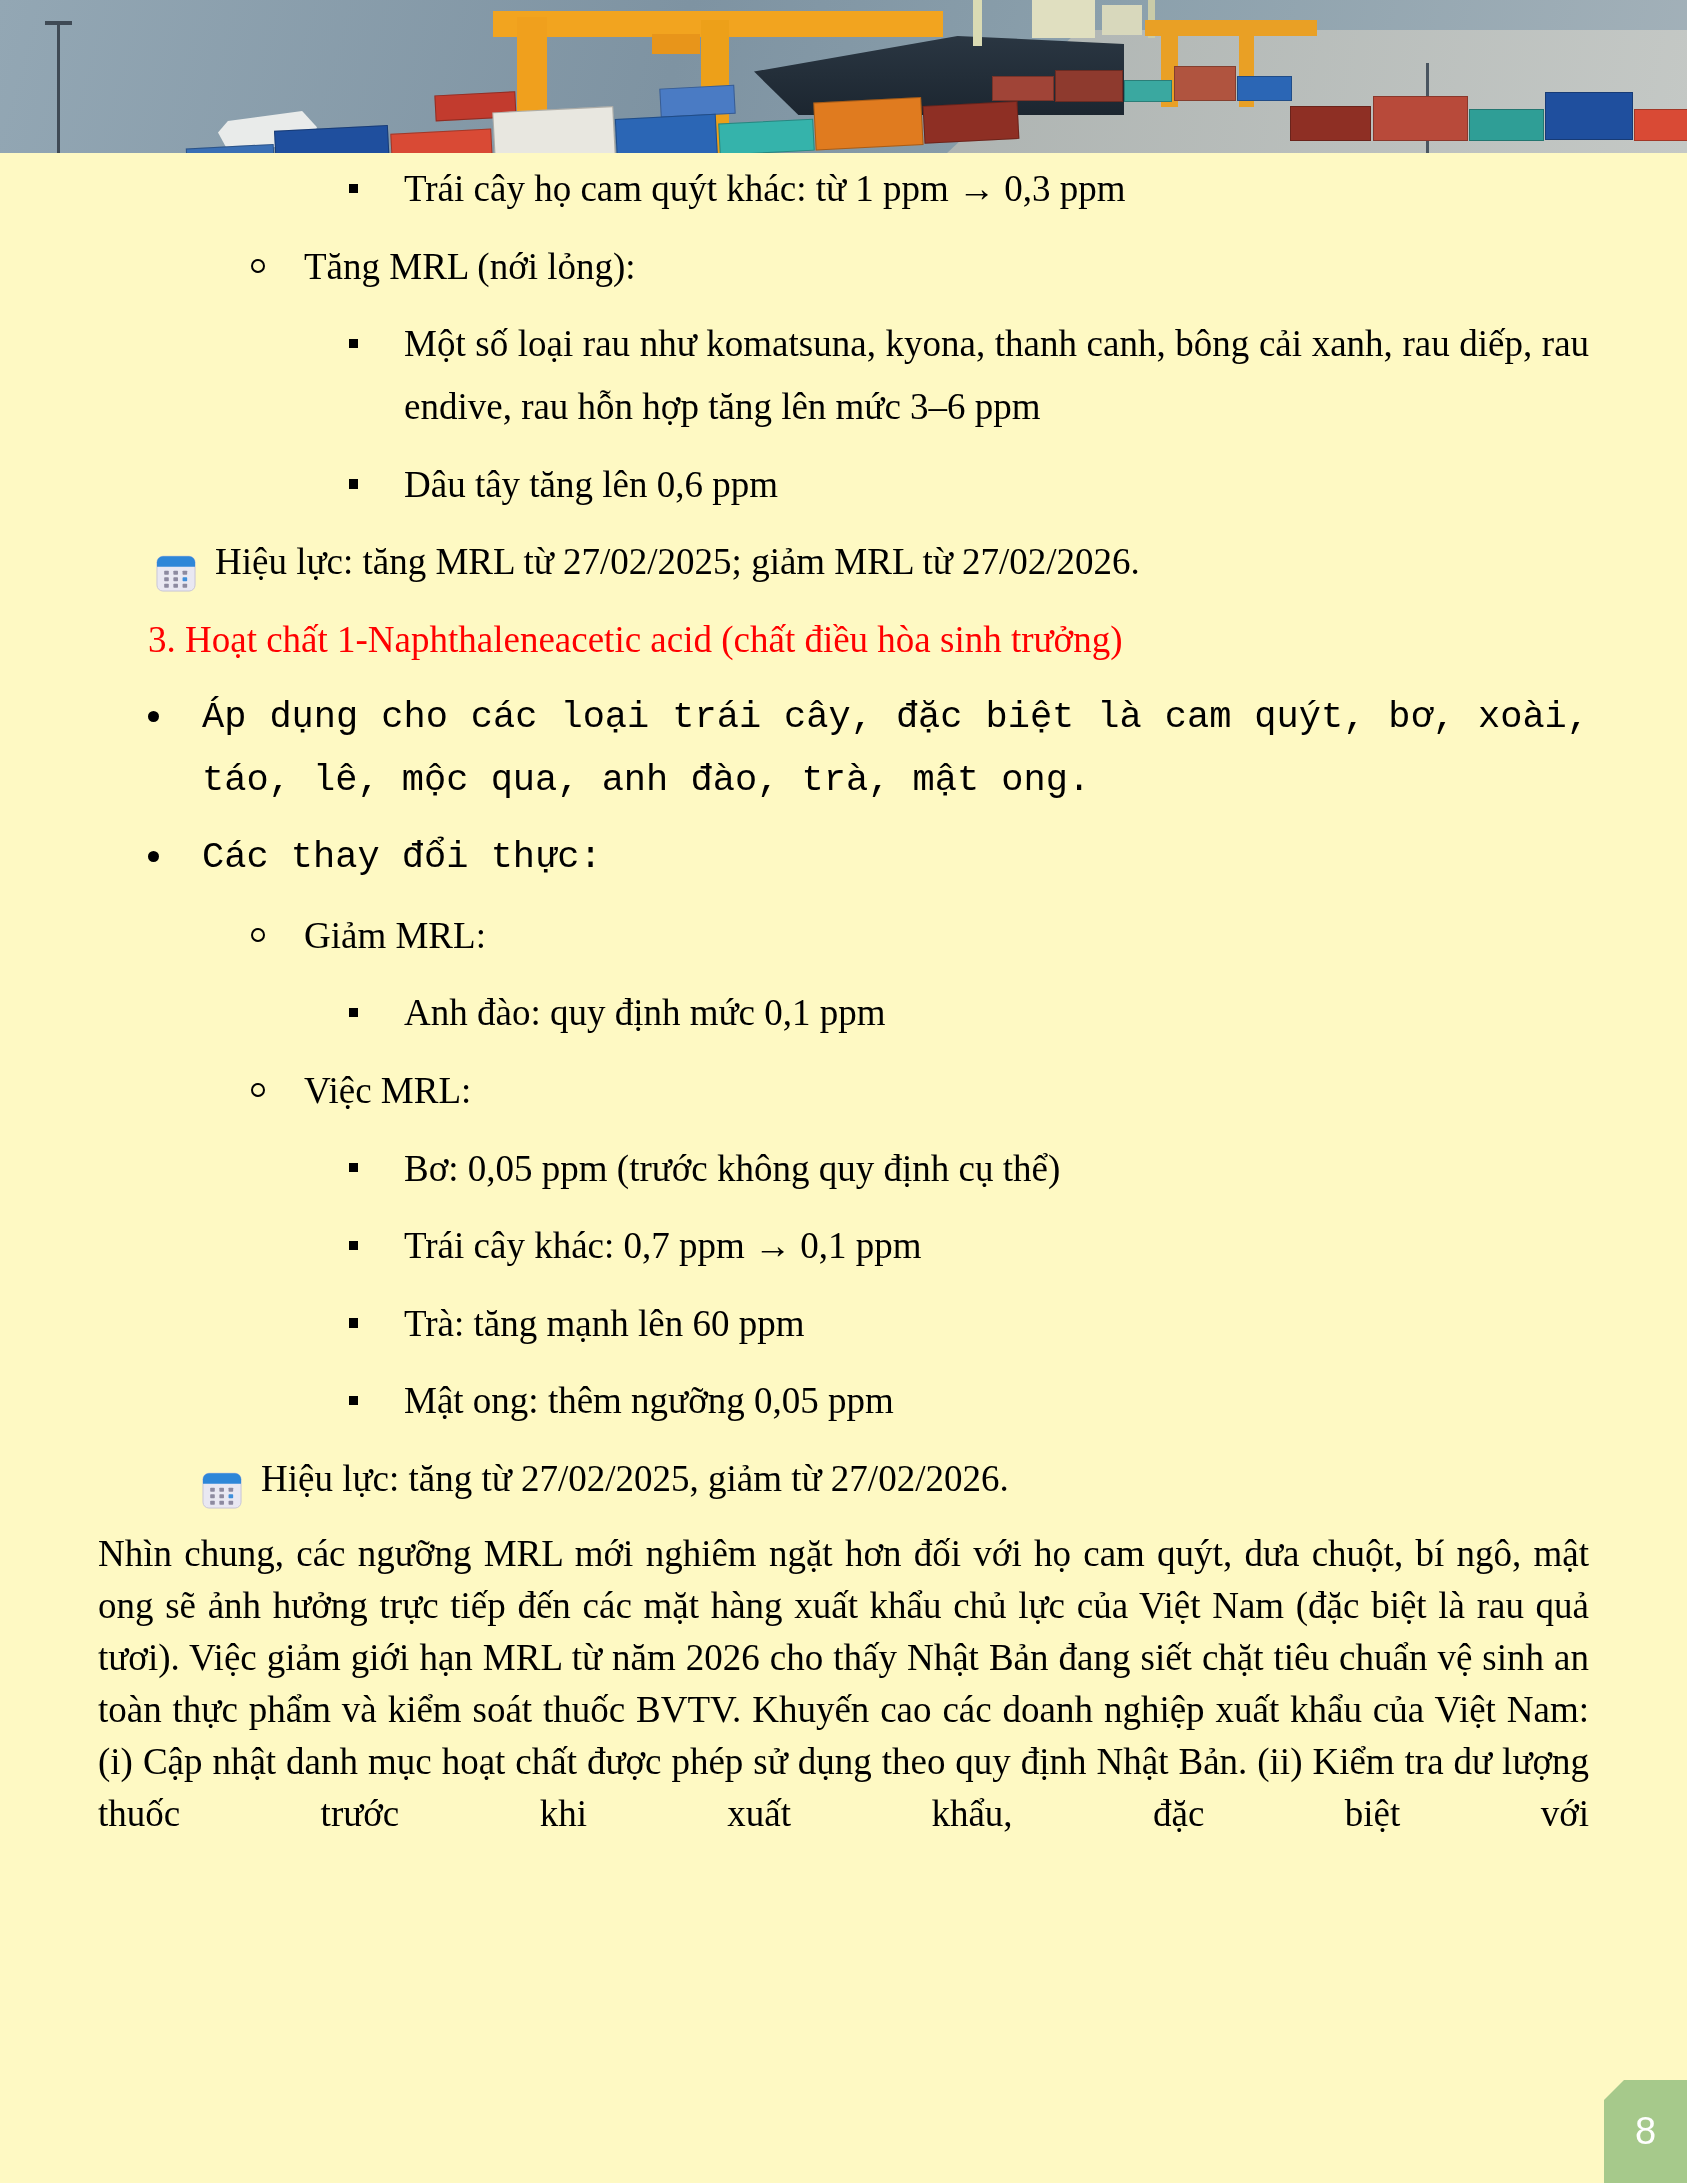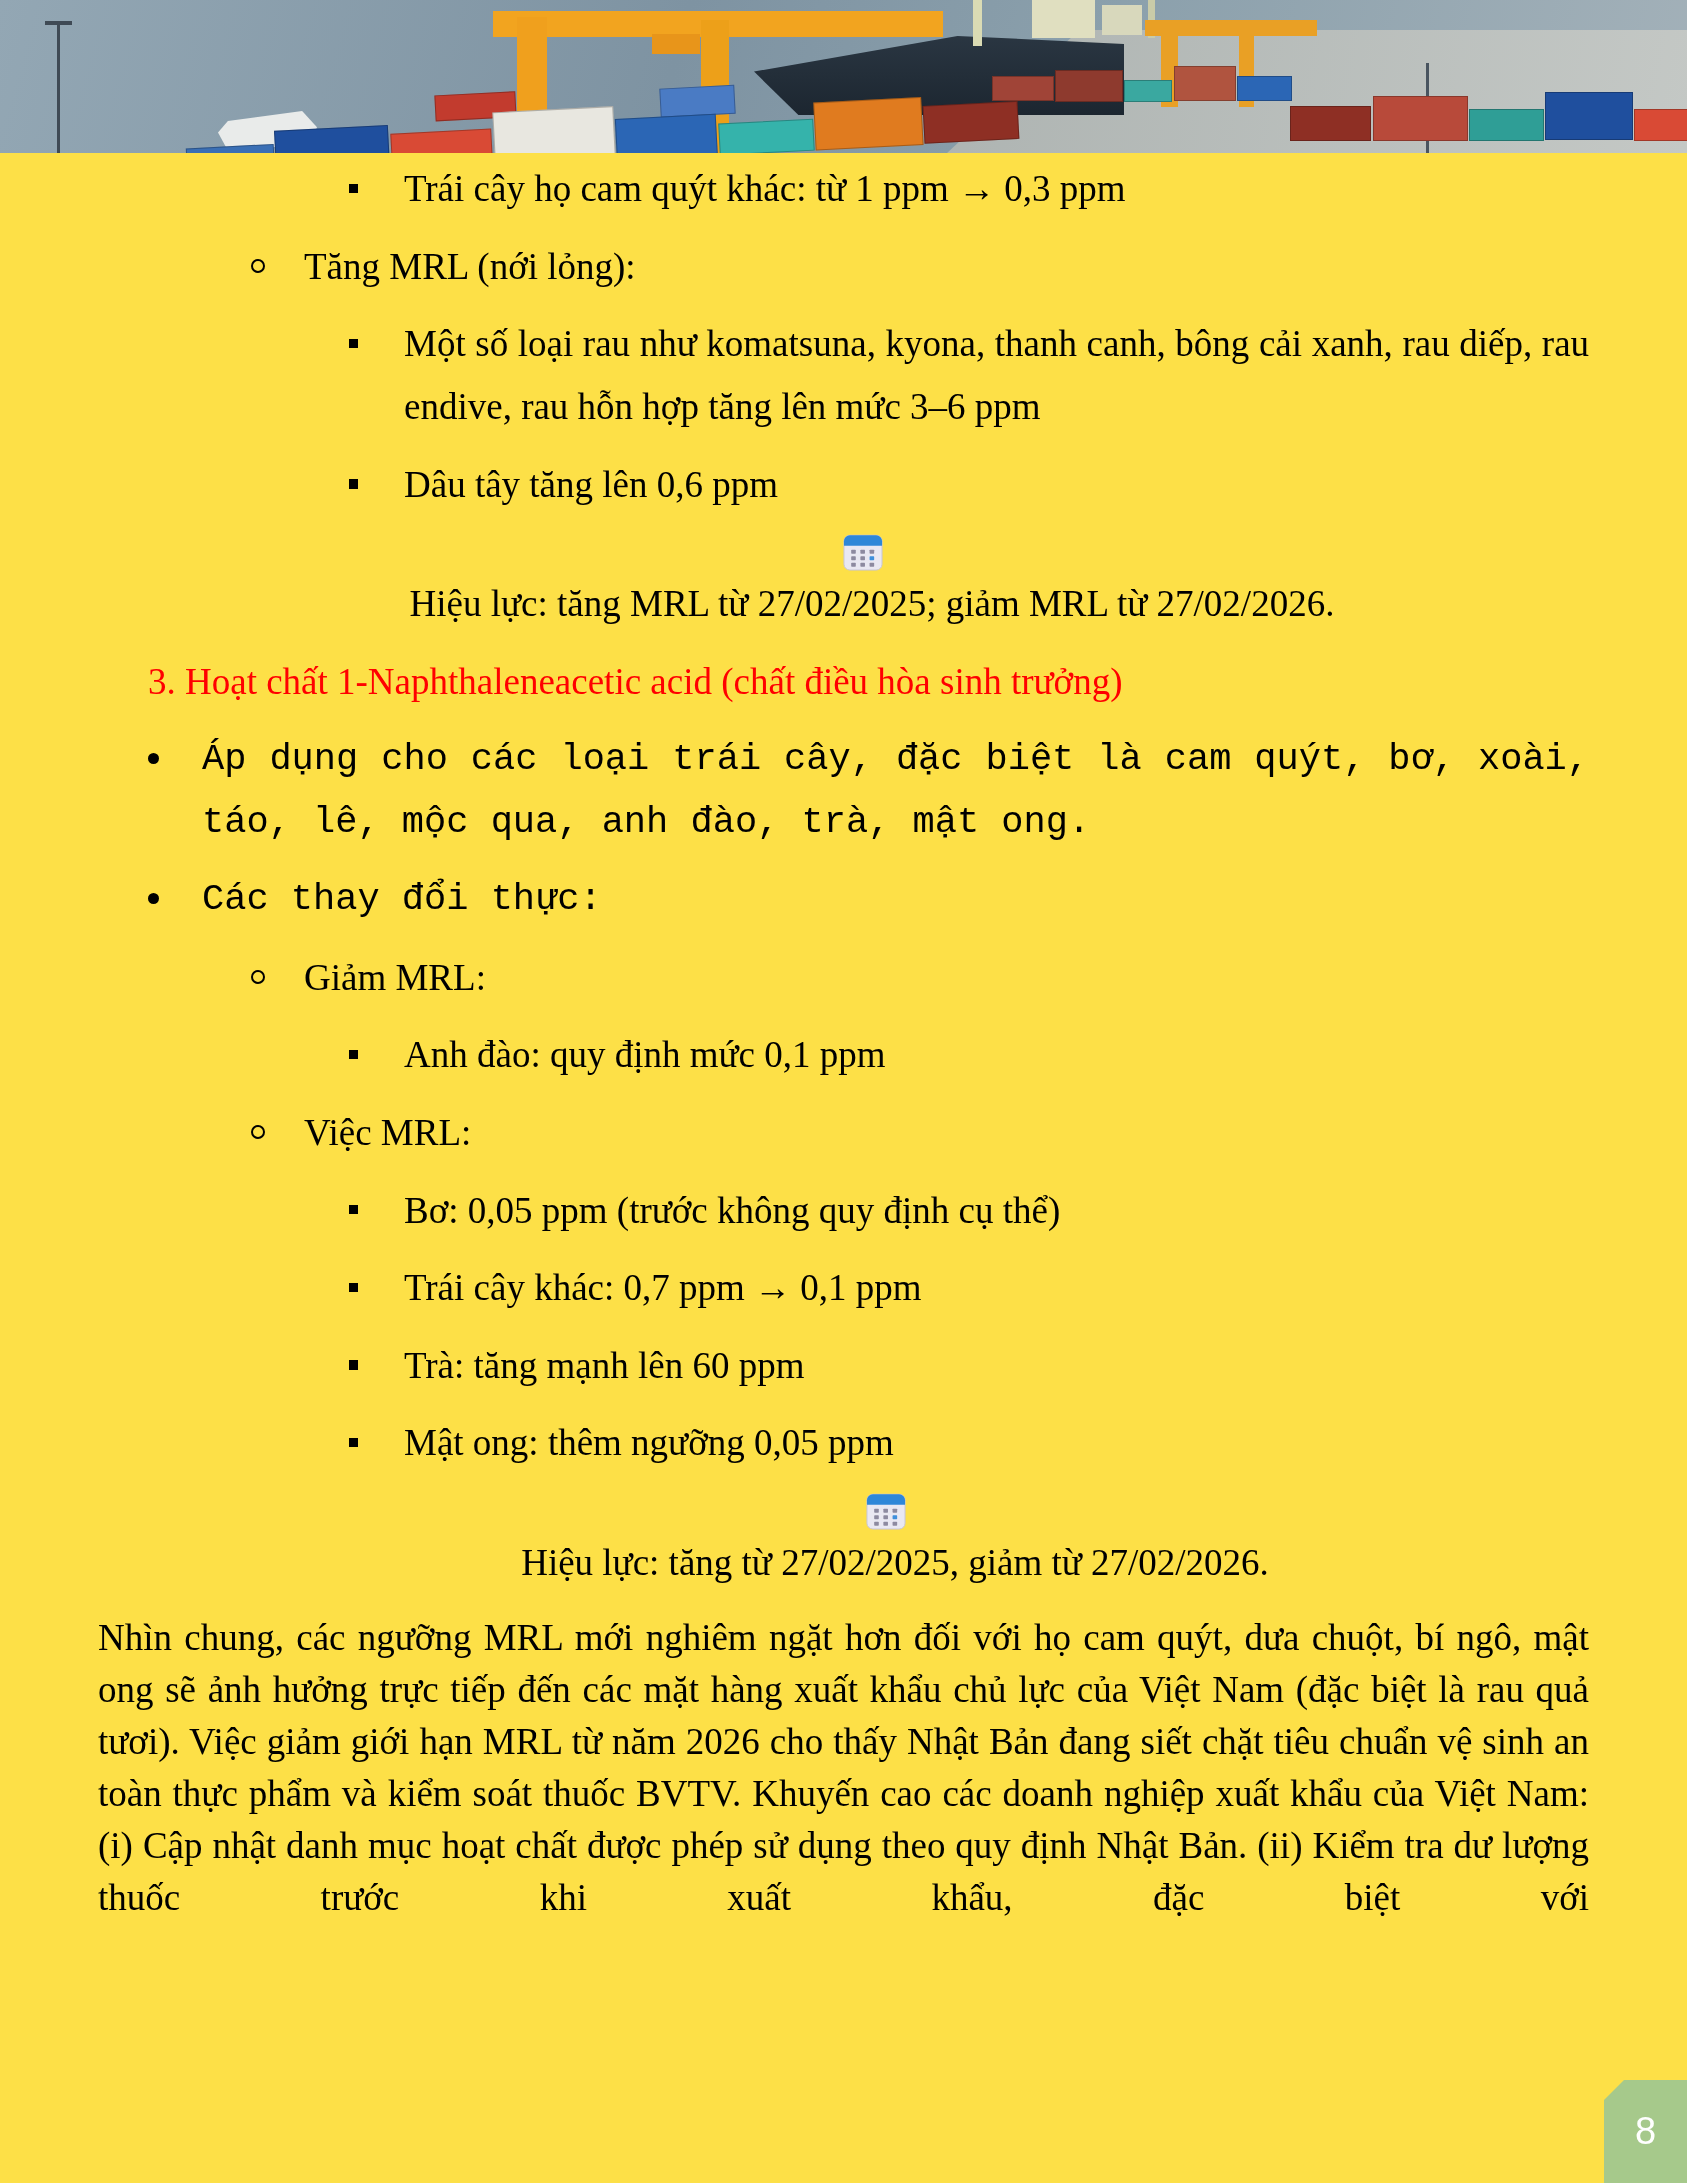--- a/index.html
+++ b/index.html
@@ -1,20 +1,20 @@
 <!DOCTYPE html>
 <html style="font-size:10.6px"><head>
 <meta charset="utf-8">
 <style>
   html,body{margin:0;padding:0;}
   body{
     width:1687px;height:2183px;background:#ffffff;position:relative;overflow:hidden;
     font-family:"Liberation Serif","DejaVu Serif",serif;color:#000;
   }
-  .page{position:absolute;inset:0;width:1687px;height:2183px;background:#fde047;}
+  .page{position:absolute;inset:0;width:1687px;height:2183px;background:#fef9c3;}
 
   
   .photo{position:absolute;left:0;top:0;width:1687px;height:153px;overflow:hidden;background:#7e93a2;}
   .photo *{position:absolute;}
   .sea{left:0;top:0;width:1687px;height:153px;
        background:linear-gradient(105deg,#93a7b4 0%,#7e93a2 40%,#8ba0ac 65%,#a3b1b9 100%);}
   .quay{left:946px;top:30px;width:741px;height:124px;
         clip-path:polygon(18% 0,100% 0,100% 100%,0 100%);
         background:linear-gradient(100deg,#aeb4b2,#c4c8c5);}
   .pole{left:57px;top:23px;width:3.3px;height:130px;background:#3f4a55;}
@@ -47,21 +47,21 @@
   .li{position:relative;line-height:63px;margin-bottom:14.6px;text-align:justify;}
   .l1{padding-left:104px;font-family:Liberation Mono, monospace;}
   .l2{padding-left:206px;}
   .l3{padding-left:306px;}
   .mk{position:absolute;display:block;}
   .b1{left:50px;top:25px;width:11.2px;height:11.2px;border-radius:50%;background:#000;}
   .b2{left:153px;top:24px;width:10px;height:10px;border:2.3px solid #000;border-radius:50%;background:transparent;}
   .b3{left:251px;top:26.5px;width:9.3px;height:9.3px;background:#000;}
   .it{}
   .heading{line-height:63px;margin:0 0 14.6px 50px;font-weight:normal;color:#ff0000;font-size:37px;}
-  .cal-row{display:flex;align-items:center;line-height:63px;margin-bottom:14.6px;flex-direction:column;}
+  .cal-row{display:flex;align-items:flex-end;line-height:63px;margin-bottom:14.6px;}
   .cal1{padding-left:57px;}
   .cal2{padding-left:103px;}
   .cal-svg{width:42px;height:42px;margin-right:18px;flex:0 0 auto;}
   .closing{margin:18px 0 0 0;line-height:52px;text-align:justify;text-align-last:justify;}
 
   
   .pagebox{position:absolute;right:0;bottom:0;width:83px;height:103px;background:#a6c98b;
            clip-path:polygon(0 20px,20px 0,100% 0,100% 100%,0 100%);
            display:flex;align-items:center;justify-content:center;
            font-family:"Liberation Sans","DejaVu Sans",sans-serif;font-size:38px;color:#ffffff;}

